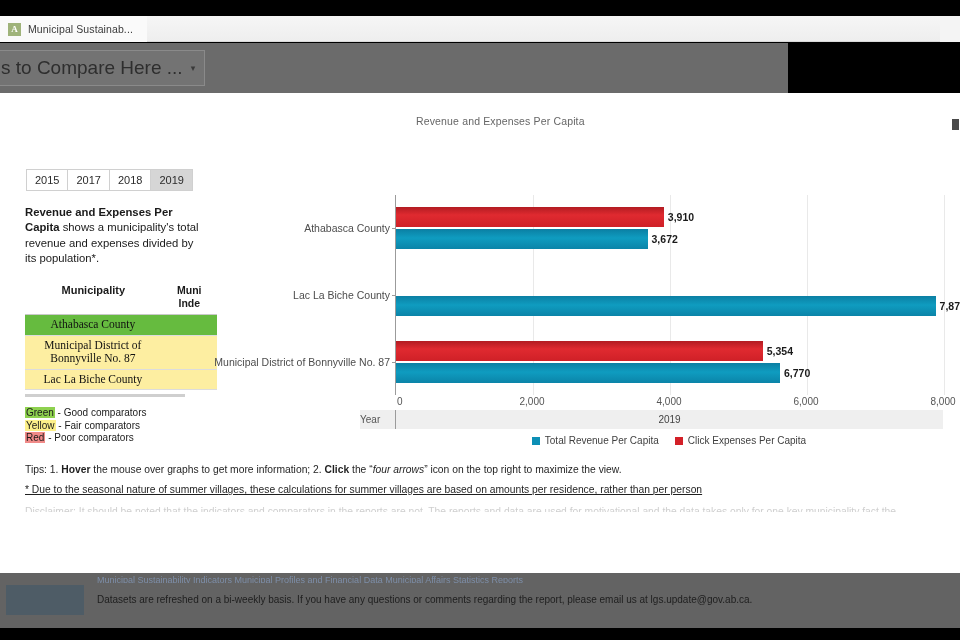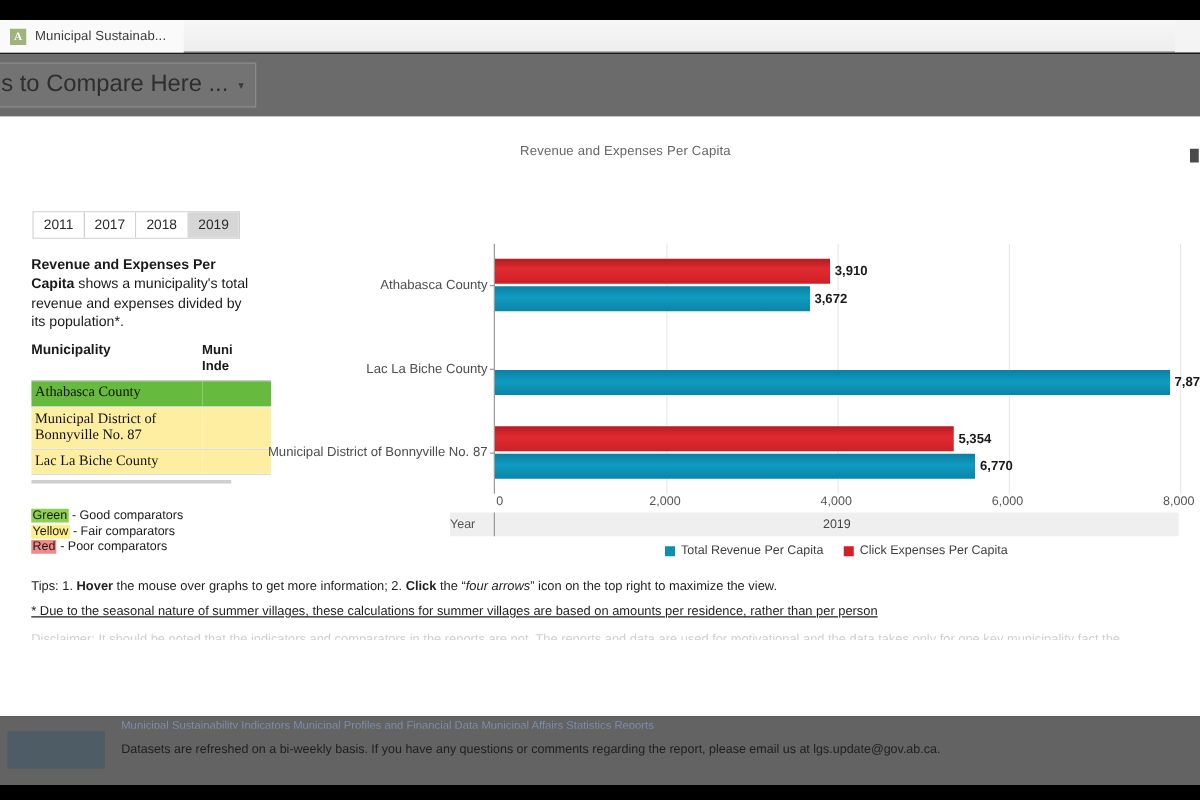--- a/index.html
+++ b/index.html
@@ -29,21 +29,21 @@
     background: #9fb37a;
     display: flex; align-items: center; justify-content: center;
     font-size: 9px; color: #ffffff; font-weight: bold;
     font-family: "Liberation Serif", serif;
     line-height: 1;
   }
   .tab-title { font-size: 10.5px; color: #3a3a3a; white-space: nowrap; letter-spacing: .1px; }
 
   
   .toolbar {
-    position: absolute; left: 0; top: 43px; width: 960px; height: 50px;
+    position: absolute; left: 0; top: 43px; width: 788px; height: 50px;
     background: #6b6b6b;
   }
   .dropdown {
     position: absolute; left: -12px; top: 7px; height: 36px; width: 217px;
     background: #737373; border: 1px solid #8a8a8a;
     display: flex; align-items: center; padding: 0 8px 0 12px; gap: 8px;
   }
   .dropdown-label {
     font-size: 19px; color: #2e2e2e; white-space: nowrap; overflow: hidden;
   }
@@ -78,21 +78,21 @@
 
   
   .description {
     position: absolute; left: 25px; top: 205px; width: 182px;
     font-size: 11.3px; line-height: 15.4px; color: #1a1a1a;
   }
   .description b { font-weight: bold; }
 
   
   .comp-table {
-    position: absolute; left: 25px; top: 274px; width: 192px; overflow: hidden;
+    position: absolute; left: 25px; top: 284px; width: 192px; overflow: hidden; text-align: center;
   }
   .comp-head {
     display: flex; border-bottom: 1px solid #c9c9c9; padding-bottom: 5px;
   }
   .comp-head .c1 { width: 148px; font-size: 11px; font-weight: bold; color: #1a1a1a; }
   .comp-head .c2 { width: 60px; font-size: 10.5px; font-weight: bold; color: #1a1a1a; line-height: 12.5px; }
   .comp-row { display: flex; border-bottom: 1px solid #dcdcdc; }
   .comp-row .c1 {
     width: 148px; font-family: "Liberation Serif", serif; font-size: 11.5px;
     color: #111; padding: 3px 4px 3px 3px; line-height: 13.5px;
@@ -212,21 +212,21 @@
       <span class="caret">▾</span>
     </div>
   </div>
 
   <div class="page"></div>
 
   <div class="chart-title">Revenue and Expenses Per Capita</div>
   <div class="export-icon"></div>
 
   <div class="year-tabs" id="year-tabs">
-      <div class="year-tab">2011</div>
+      <div class="year-tab">2015</div>
       <div class="year-tab">2017</div>
       <div class="year-tab">2018</div>
       <div class="year-tab active">2019</div>
     </div>
 
   <div class="description">
     <b>Revenue and Expenses Per Capita</b><span> shows a municipality's total revenue and expenses divided by its population*.</span>
   </div>
 
   <div class="comp-table">

